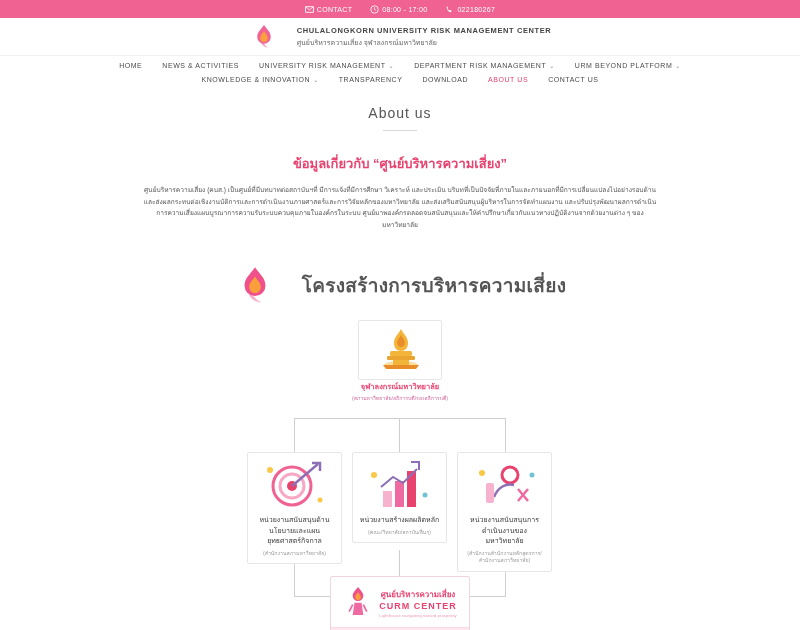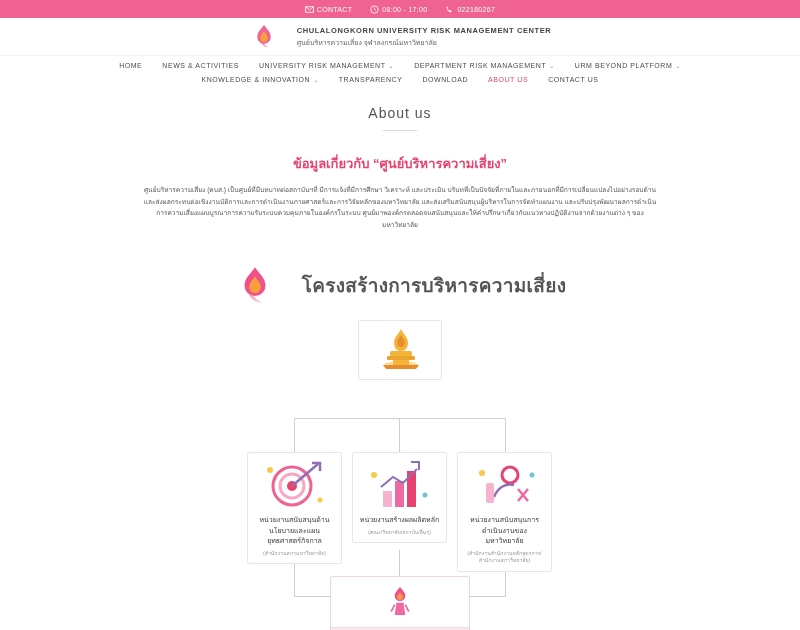--- a/index.html
+++ b/index.html
@@ -264,20 +264,24 @@
         <ellipse cx="42" cy="44" rx="17" ry="4" fill="#f2c14e" opacity=".55"></ellipse>
         <path d="M42 8c3 6 7 8 7 14 0 5-3 8-7 8s-7-3-7-8c0-6 4-8 7-14z" fill="#f3b43a"></path>
         <path d="M42 14c1.6 3.4 3.8 4.6 3.8 7.8 0 2.6-1.7 4.2-3.8 4.2s-3.8-1.6-3.8-4.2c0-3.2 2.2-4.4 3.8-7.8z" fill="#e98c2a"></path>
         <rect x="31" y="30" width="22" height="5" rx="1.5" fill="#f3b43a"></rect>
         <rect x="28" y="35" width="28" height="4" rx="1.2" fill="#e9a52f"></rect>
         <rect x="34" y="39" width="16" height="5" fill="#f3b43a"></rect>
         <path d="M24 44h36l-3 4H27z" fill="#e98c2a"></path>
       </svg>
     </div>
   </div>
+  <div class="top-label">
+    <div class="t1">จุฬาลงกรณ์มหาวิทยาลัย</div>
+    <div class="t2">(สภามหาวิทยาลัย/อธิการบดี/รองอธิการบดี)</div>
+  </div>
 
   <div class="node mid" id="node-a">
     <div class="art">
       <svg viewBox="0 0 95 62" width="95" height="62">
         <circle cx="44" cy="33" r="19" fill="none" stroke="#f06292" stroke-width="3"></circle>
         <circle cx="44" cy="33" r="12" fill="none" stroke="#f7a8c4" stroke-width="3"></circle>
         <circle cx="44" cy="33" r="5" fill="#e8436f"></circle>
         <path d="M44 33 70 11" stroke="#8e6fb5" stroke-width="2.5" fill="none"></path>
         <path d="M64 10h8v8" stroke="#8e6fb5" stroke-width="2.5" fill="none"></path>
         <circle cx="22" cy="17" r="3" fill="#f9c846"></circle>
@@ -322,17 +326,22 @@
   <div class="node" id="node-bottom">
     <div class="curm-inner">
       <div>
         <svg viewBox="0 0 34 40" width="30" height="36">
           <path d="M17 4c-3 4-6 6-6 10a6 6 0 0 0 12 0c0-4-3-6-6-10z" fill="#f0518b"></path>
           <path d="M17 10c-1.6 2.4-3.2 3.4-3.2 5.6a3.2 3.2 0 0 0 6.4 0c0-2.2-1.6-3.2-3.2-5.6z" fill="#f9a03c"></path>
           <path d="M13 22h8l2 14h-12z" fill="#ef6aa0"></path>
           <path d="M11 24l-4 8M23 24l4 8" stroke="#ef6aa0" stroke-width="2" fill="none"></path>
         </svg>
       </div>
+      <div class="curm-txt">
+        <div class="c1">ศูนย์บริหารความเสี่ยง</div>
+        <div class="c2">CURM CENTER</div>
+        <div class="c3">Lighthouse navigating toward prosperity</div>
+      </div>
     </div>
     <div class="curm-footer">ศูนย์บริหารความเสี่ยง</div>
   </div>
 
 </div>
 
 </body></html>

